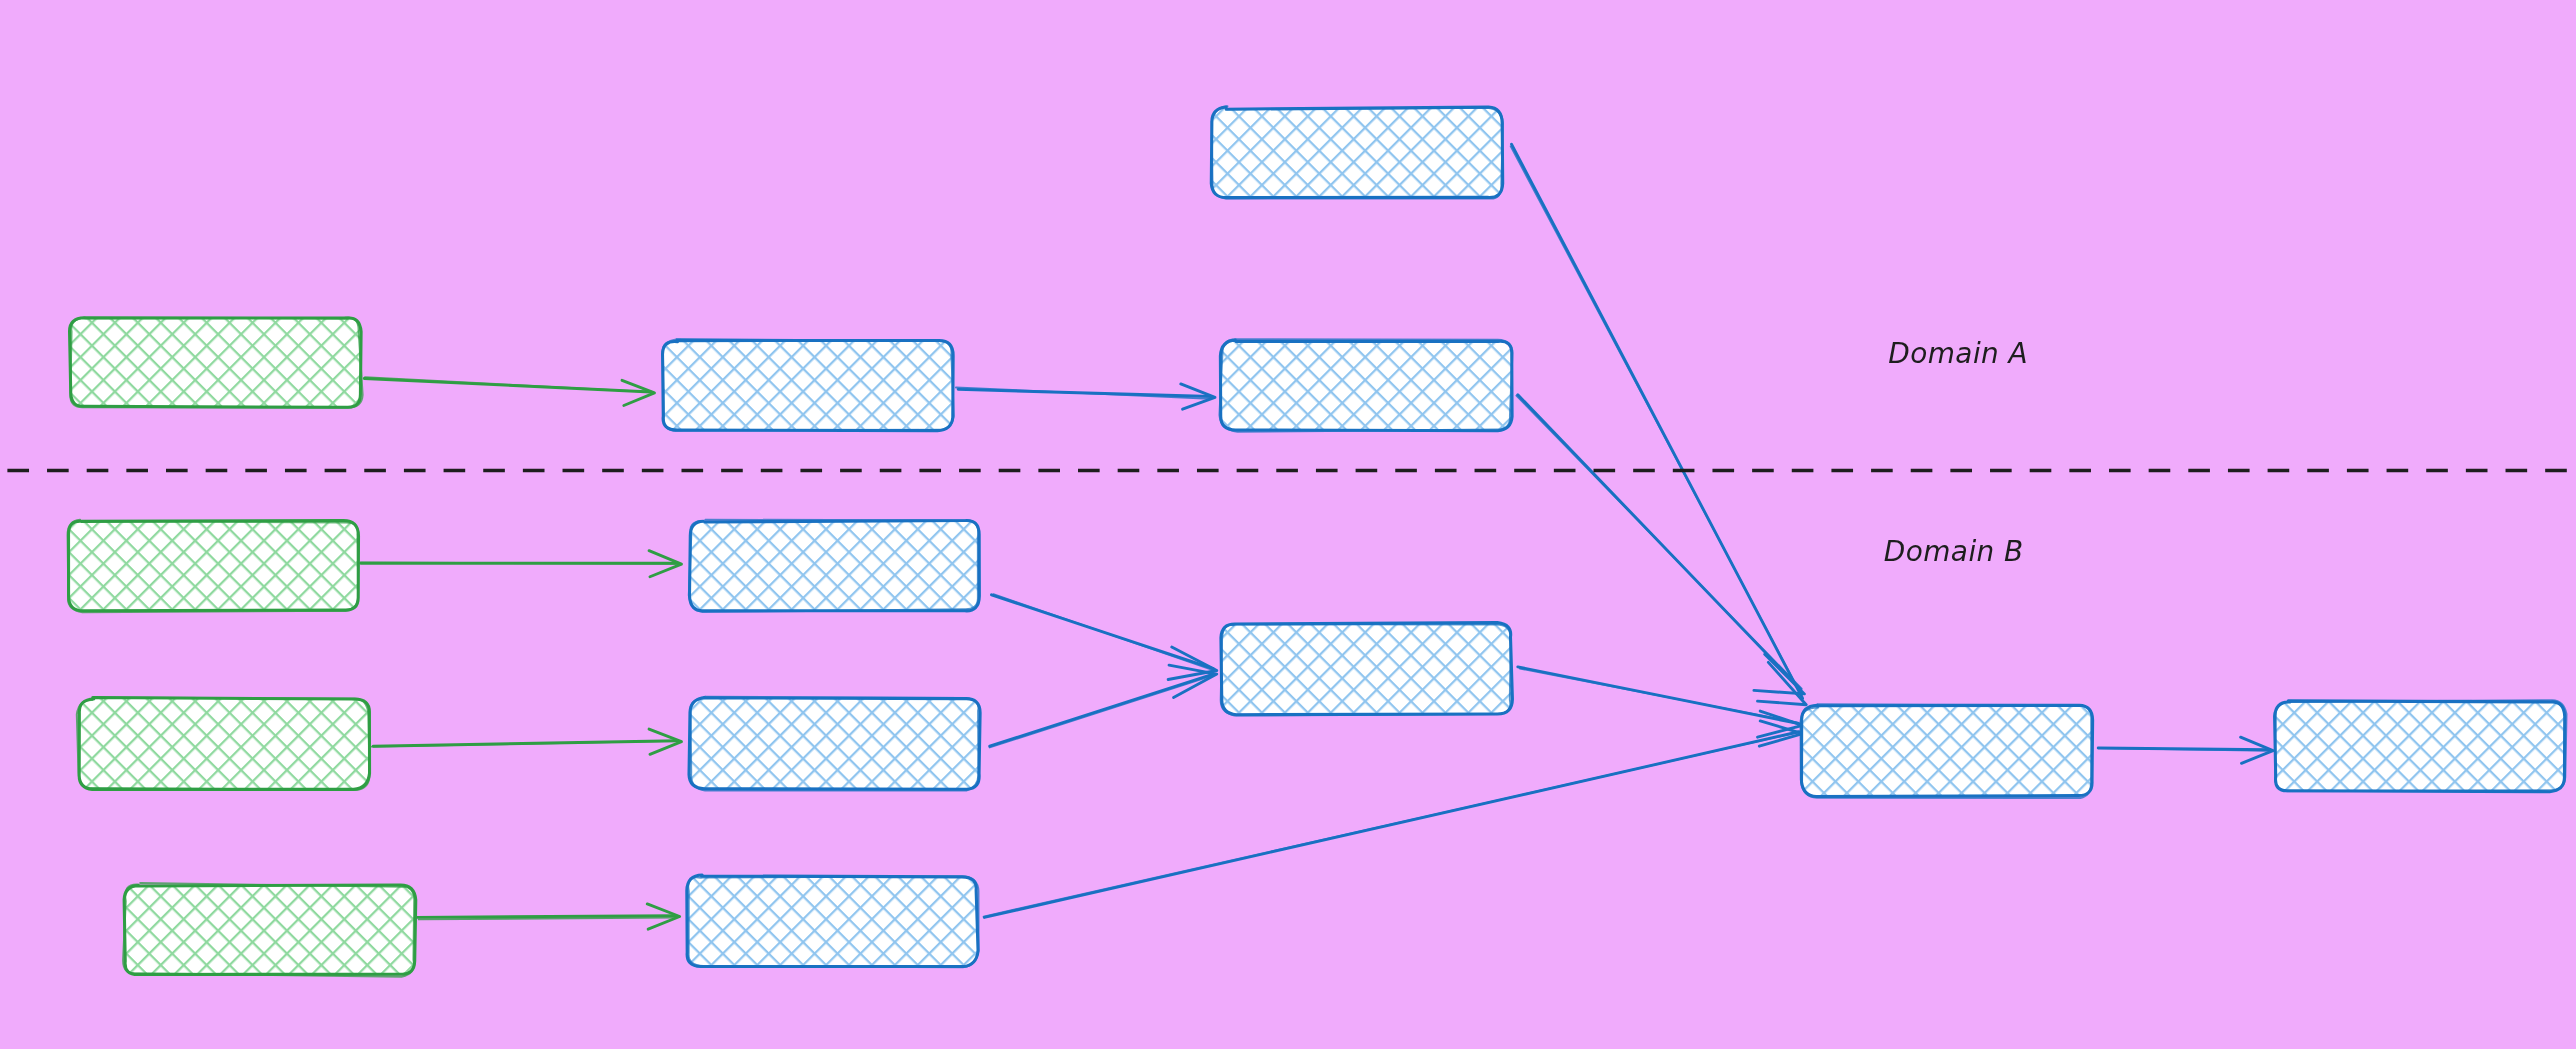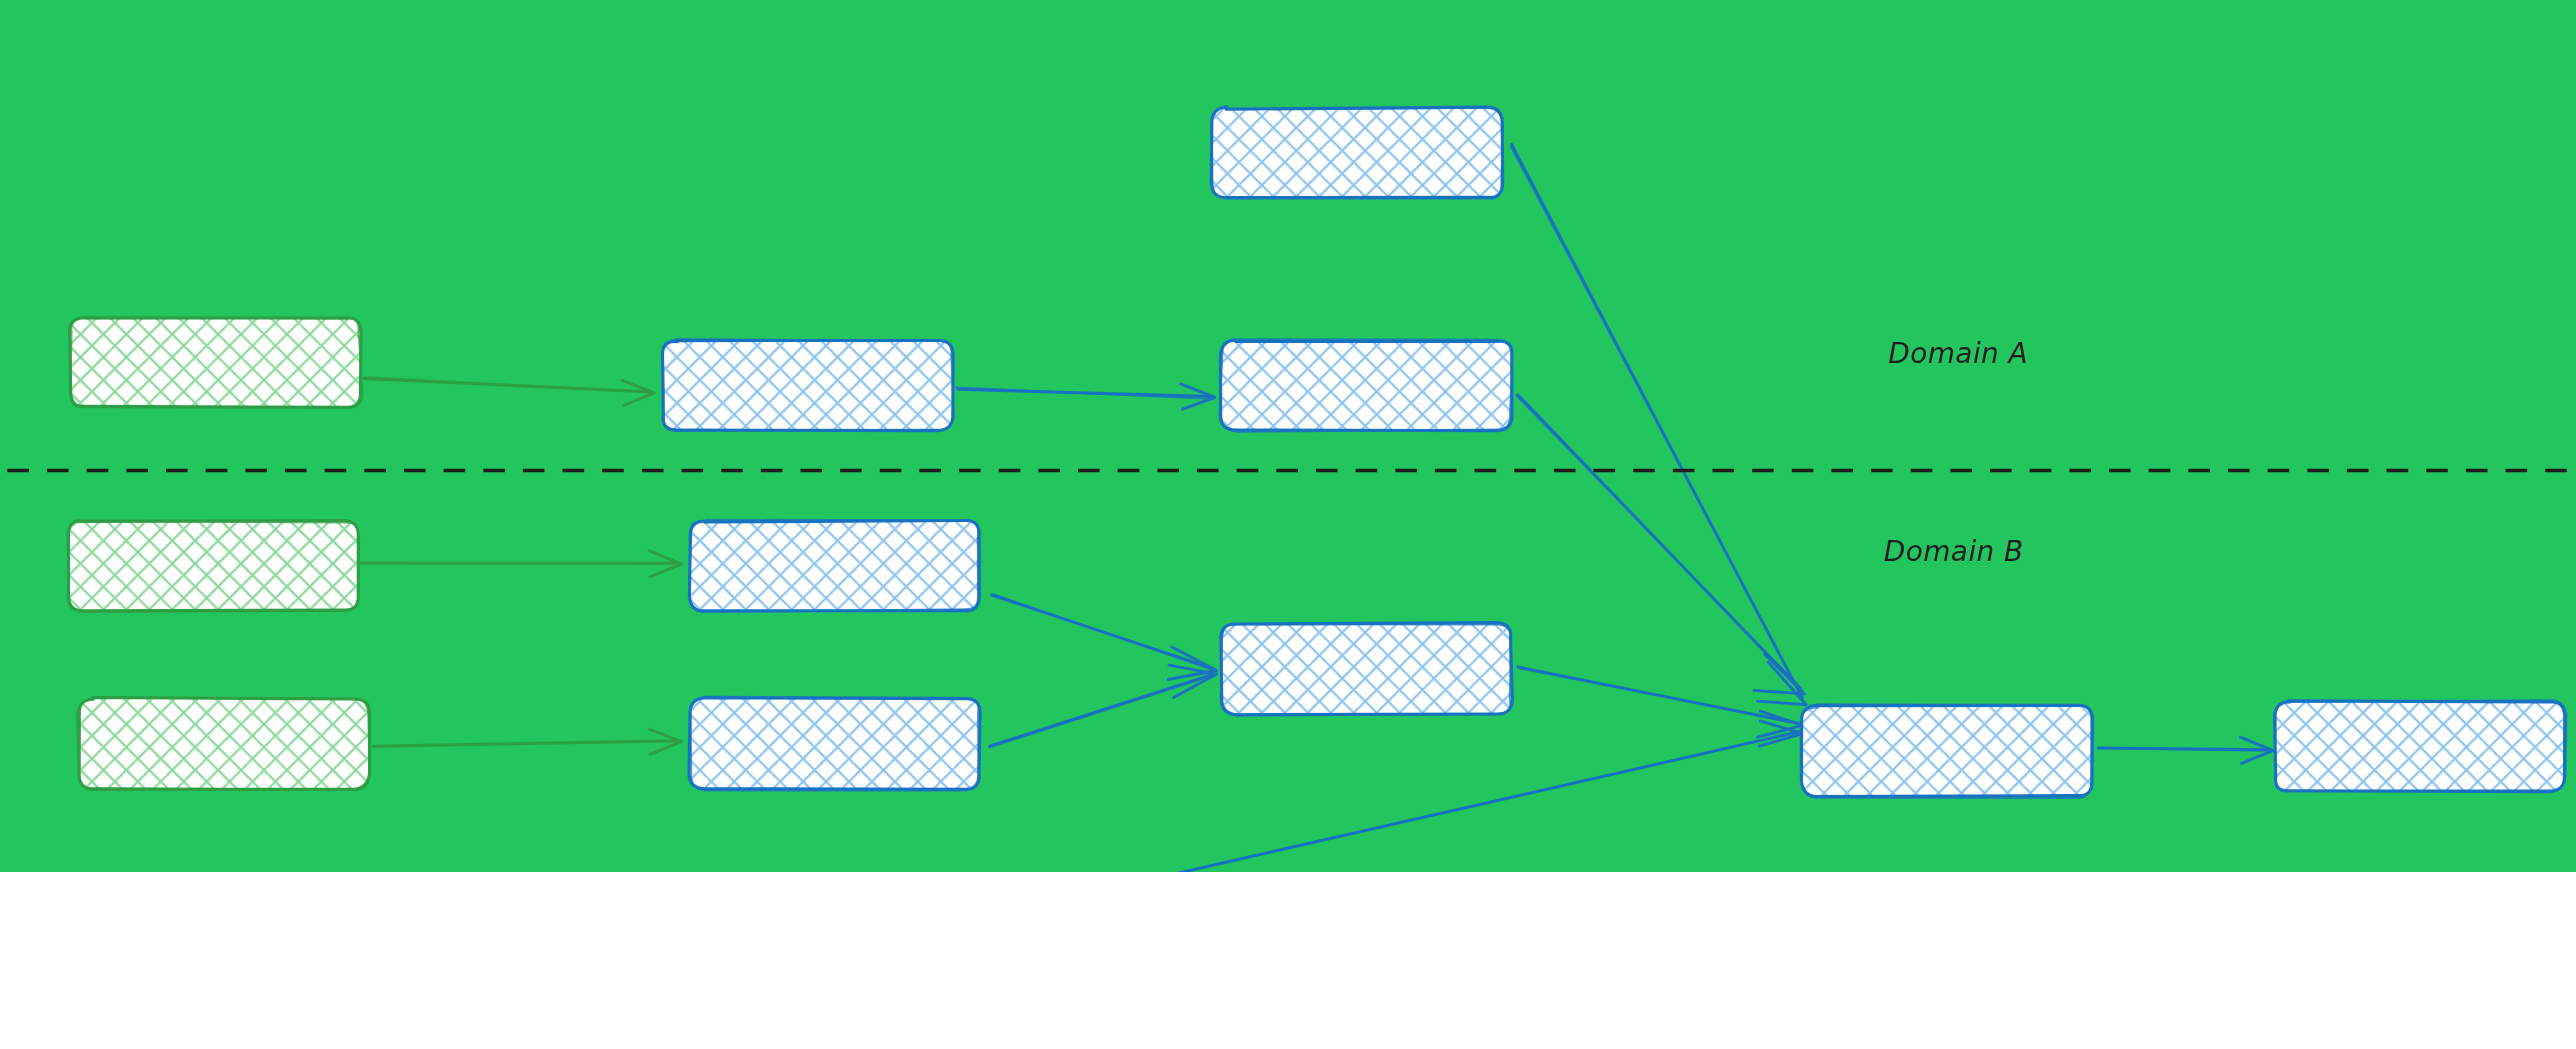--- a/index.html
+++ b/index.html
@@ -6,22 +6,22 @@
     margin: 0;
     padding: 0;
     background: #ffffff;
   }
   body {
     font-family: "DejaVu Sans", sans-serif;
   }
   #canvas {
     position: relative;
     width: 2576px;
-    height: 872px;
-    background: #22c55e;
+    height: 1049px;
+    background: #f0abfc;
     overflow: hidden;
   }
   #diagram-svg {
     position: absolute;
     top: 0;
     left: 0;
     width: 2576px;
     height: 1049px;
     display: block;
   }

